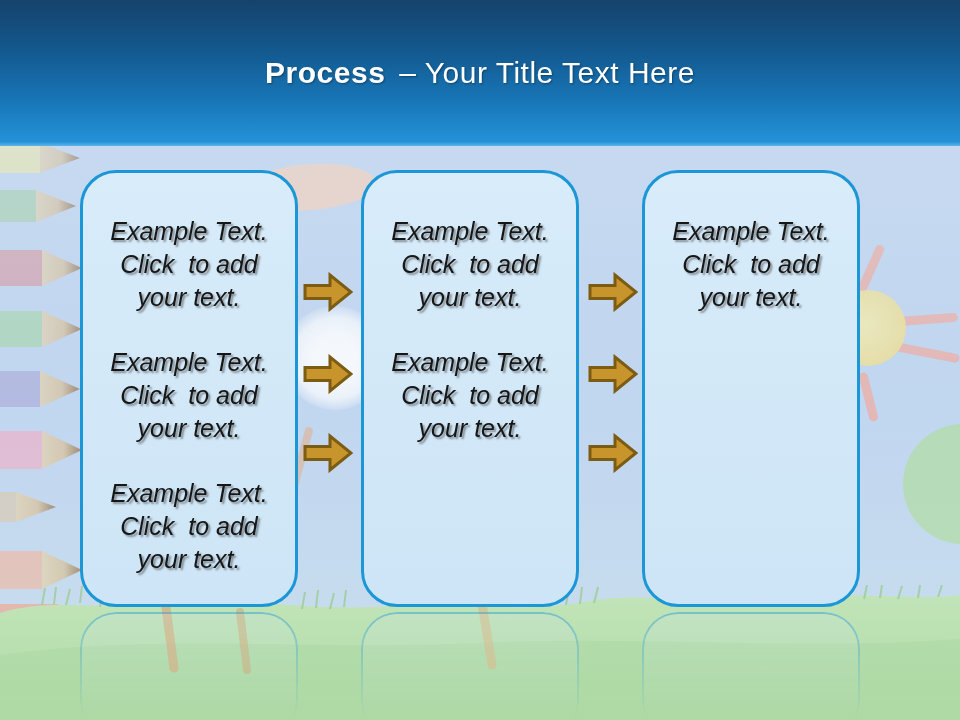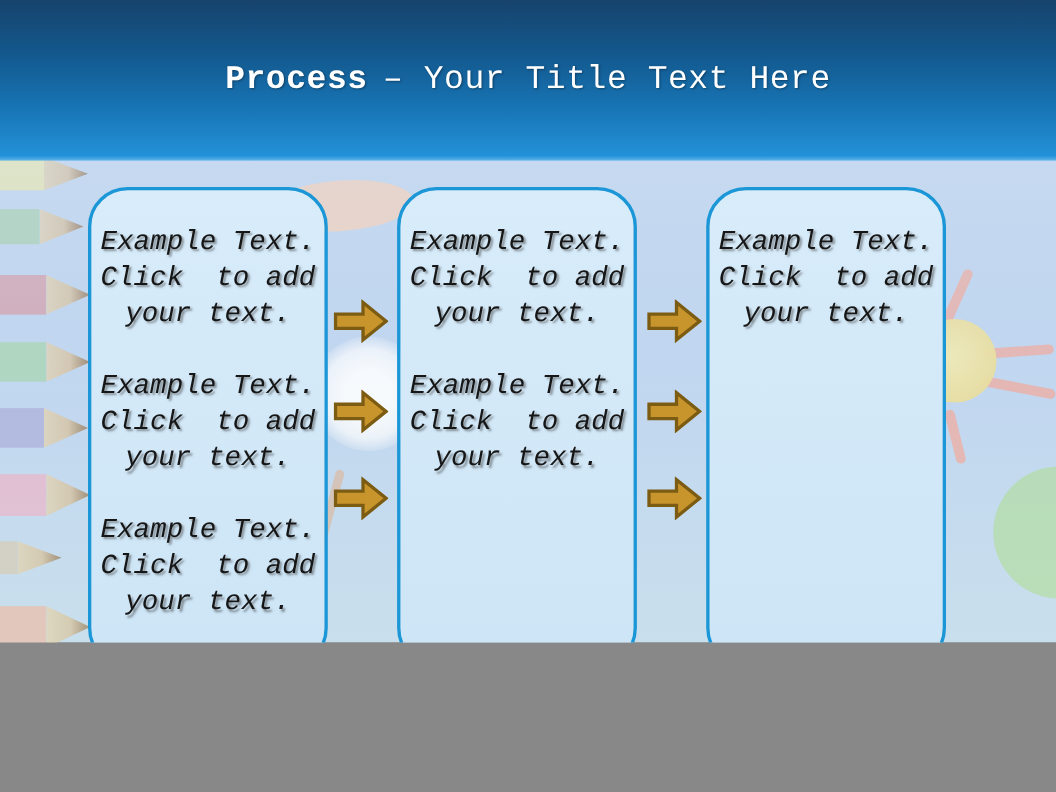--- a/index.html
+++ b/index.html
@@ -1,18 +1,18 @@
 <!DOCTYPE html>
 <html><head>
 <meta charset="utf-8">
 <style>
   html,body{margin:0;padding:0;background:#888;}
   .slide{
-    position:relative;width:960px;height:584px;overflow:hidden;
-    font-family:Liberation Mono, monospace;
+    position:relative;width:960px;height:720px;overflow:hidden;
+    font-family:Liberation Sans, sans-serif;
   }
   
   .bg{position:absolute;inset:0;}
   .sky{position:absolute;inset:0;background:linear-gradient(180deg,#c6d9f1 0%,#bdd3ee 50%,#c5dcf2 100%);}
   .pencil{position:absolute;left:0;display:flex;align-items:stretch;opacity:.8;}
   .pbody{height:100%;}
   .ptip{width:40px;height:100%;clip-path:polygon(0 0,100% 50%,0 100%);
         background:linear-gradient(90deg,#e6d0a8 0%,#d9bd92 55%,#a07c52 85%,#876744 100%);}
   .p1{top:143px;height:30px}.p1 .pbody{width:40px;background:#f0eaa6}
   .p2{top:190px;height:32px}.p2 .pbody{width:36px;background:#a4cfa9}
@@ -46,21 +46,21 @@
           background:linear-gradient(180deg,#16436c 0%,#13598f 35%,#1877b8 70%,#2391d8 97%,#5fb4e8 100%);
           display:flex;align-items:center;justify-content:center;}
   .title{margin:0;color:#ffffff;font-size:30px;font-weight:400;letter-spacing:.5px;
          text-shadow:1px 1px 2px rgba(0,0,0,.35);}
   .title-bold{font-weight:700;margin-right:14px;}
   
   .process-box{position:absolute;top:170px;width:218px;height:437px;box-sizing:border-box;
                background:linear-gradient(180deg,#d8ecfa 0%,#cde5f6 100%);
                border:3px solid #1b96d6;border-radius:36px;
                display:flex;flex-direction:column;align-items:center;
-               padding-top:30px;row-gap:32px;}
+               padding-top:42px;row-gap:32px;}
   .box1{left:80px}.box2{left:361px}.box3{left:642px}
   .box-text{margin:0;color:#161616;font-style:italic;font-size:25px;line-height:33px;
             text-align:center;white-space:pre-wrap;
             text-shadow:2px 2px 2px rgba(45,45,45,.5);}
   
   .reflection{position:absolute;top:612px;width:218px;height:125px;box-sizing:border-box;
               border:2px solid rgba(26,150,214,.55);border-radius:36px;
               background:rgba(211,232,248,.25);
               -webkit-mask-image:linear-gradient(rgba(0,0,0,.8),transparent 85%);
               mask-image:linear-gradient(rgba(0,0,0,.8),transparent 85%);}

